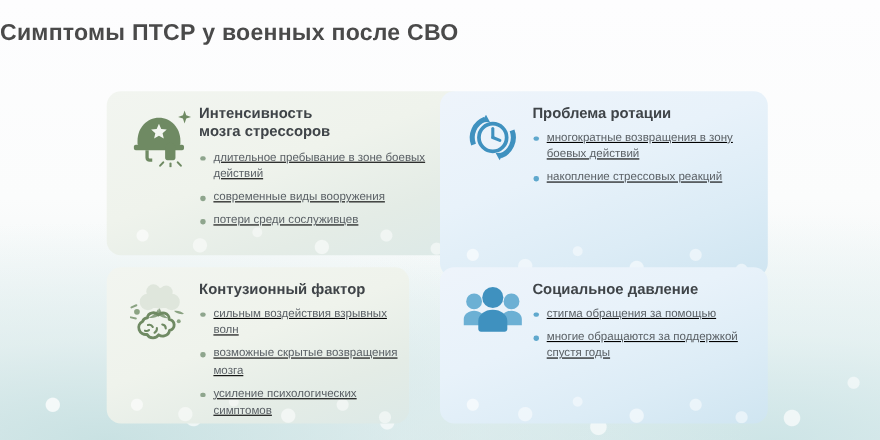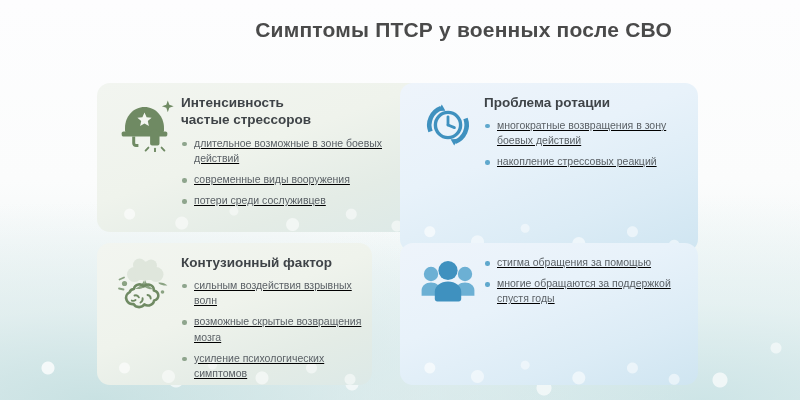--- a/index.html
+++ b/index.html
@@ -43,21 +43,21 @@
       radial-gradient(circle at 97% 87%, rgba(255,255,255,0.6) 0 5px, rgba(255,255,255,0) 6px);
     opacity: .9;
   }
 
   
   #title {
     position: absolute;
     top: 18px;
     left: 0;
     width: 672px;
-    text-align: right;
+    text-align: left;
     font-size: 21px;
     font-weight: bold;
     color: #4a4a4a;
     letter-spacing: .2px;
     white-space: nowrap;
   }
 
   
   .card {
     position: absolute;
@@ -186,24 +186,24 @@
               <line x1="39" y1="50.6" x2="39" y2="53.6"></line>
               <line x1="45.6" y1="49.6" x2="48.4" y2="52.6"></line>
             </g>
             <path d="M51.8 2.4l1.5 4.4 4.4 1.5-4.4 1.5-1.5 4.4-1.5-4.4L45.9 8.3l4.4-1.5z" fill="#6f8a63"></path>
           </svg>
         </span>
       </div>
       <div class="text-col">
         <div class="card-heading two-line">
           <span>Интенсивность</span><br>
-          <span>частые стрессоров</span>
+          <span>мозга стрессоров</span>
         </div>
         <ul class="bullets">
-          <li>длительное возможные в зоне боевых действий</li>
+          <li>длительное пребывание в зоне боевых действий</li>
           <li>современные виды вооружения</li>
           <li>потери среди сослуживцев</li>
         </ul>
       </div>
     </div>
   </div>
 
   <div class="card blue" id="card-rotation">
     <div class="card-inner">
       <div class="icon-col tight">
@@ -296,20 +296,21 @@
               <path d="M45 22.5c5.2 0 9.4 3.4 9.4 7.6v5.6H35.6v-5.6c0-4.2 4.2-7.6 9.4-7.6z"></path>
             </g>
             <g fill="#3f91bf">
               <circle cx="28" cy="10.5" r="9.6"></circle>
               <path d="M28 21.5c7.3 0 13.2 4.5 13.2 10.1v7.4c0 1.4-1.1 2.5-2.5 2.5H17.3c-1.4 0-2.5-1.1-2.5-2.5v-7.4c0-5.6 5.9-10.1 13.2-10.1z"></path>
             </g>
           </svg>
         </span>
       </div>
       <div class="text-col">
+        <div class="card-heading">Социальное давление</div>
         <ul class="bullets">
           <li>стигма обращения за помощью</li>
           <li>многие обращаются за поддержкой спустя годы</li>
         </ul>
       </div>
     </div>
   </div>
 
 </div>
 

